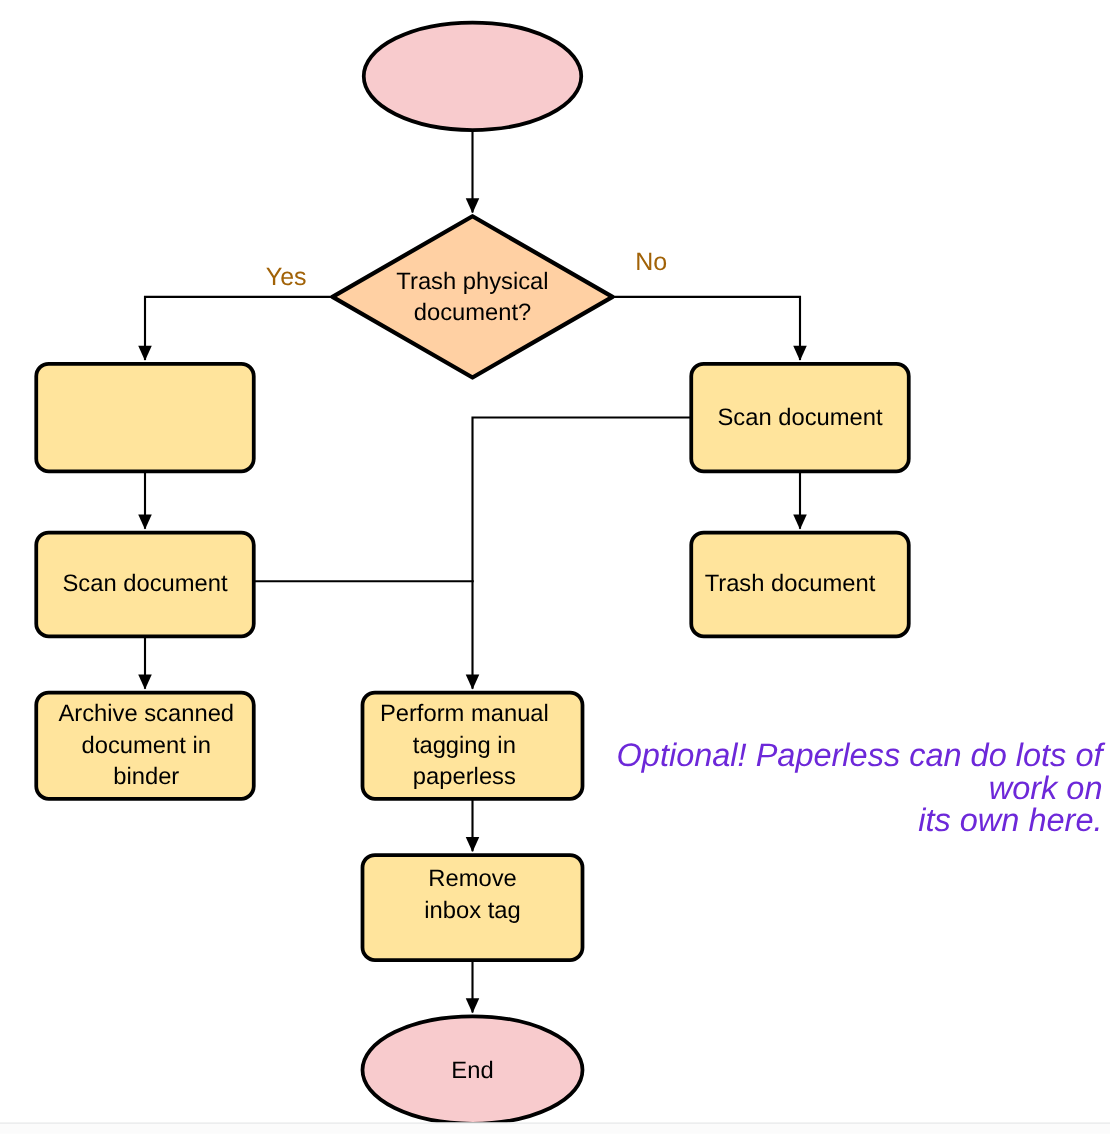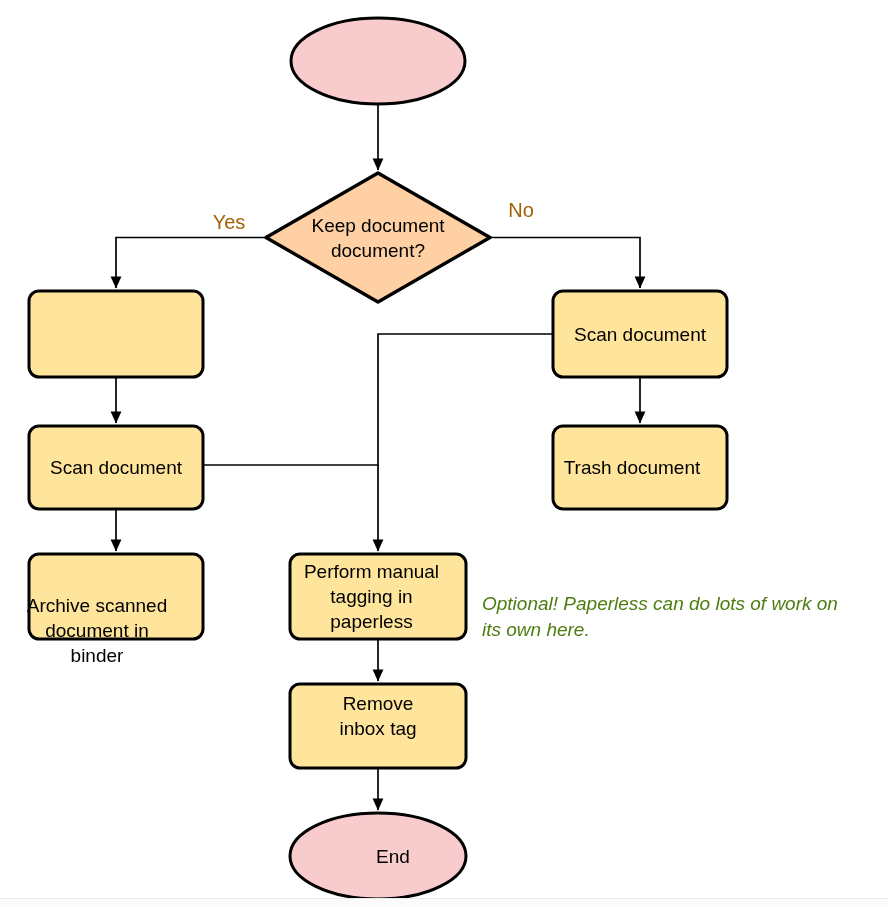--- a/index.html
+++ b/index.html
@@ -36,25 +36,25 @@
     align-items: center;
     justify-content: center;
     font-size: 20px;
     color: #a16207;
   }
   .note {
     position: absolute;
     left: 482px;
     top: 591px;
     width: 400px;
-    font-size: 19px;
+    font-size: 26px;
     line-height: 26px;
     font-style: italic;
-    color: #4d7c0f;
-    text-align: left;
+    color: #6d28d9;
+    text-align: right;
     white-space: pre-line;
   }
   .bottom-strip {
     position: absolute;
     left: 0;
     top: 898px;
     width: 888px;
     height: 9px;
     background: #fbfbfb;
     border-top: 1px solid #e7e9ea;
@@ -100,42 +100,42 @@
       <path d="M204 465 L379 465"></path>
       <path d="M552 334 L378 334 L378 551" marker-end="url(#arrowhead)"></path>
       <path d="M116 510 L116 551" marker-end="url(#arrowhead)"></path>
       <path d="M640 378 L640 423" marker-end="url(#arrowhead)"></path>
       <path d="M378 640 L378 681" marker-end="url(#arrowhead)"></path>
       <path d="M378 769 L378 810" marker-end="url(#arrowhead)"></path>
     </g>
   </svg>
 
 
-  <div class="label" style="left:265px; top:172px; width:226px; height:131px;">Keep document
+  <div class="label" style="left:265px; top:172px; width:226px; height:131px;">Trash physical
 document?</div>
 
 
   <div class="label" style="left:28px;  top:425px; width:176px; height:85px;">Scan document</div>
 
-  <div class="label" style="left:24px;  top:553px; width:146px; height:87px;margin-top:34px;">Archive scanned
+  <div class="label" style="left:44px;  top:553px; width:146px; height:87px;">Archive scanned
 document in
 binder</div>
 
   <div class="label" style="left:552px; top:290px; width:176px; height:88px;">Scan document</div>
 
   <div class="label" style="left:552px; top:425px; width:160px; height:85px;">Trash document</div>
 
   <div class="label" style="left:289px; top:553px; width:165px; height:87px;border-radius:13px;">Perform manual
 tagging in
 paperless</div>
 
   <div class="label" style="left:289px; top:683px; width:178px; height:66px;">Remove
 inbox tag</div>
 
-  <div class="label" style="left:304px; top:812px; width:178px; height:88px;">End</div>
+  <div class="label" style="left:289px; top:812px; width:178px; height:88px;">End</div>
 
   <div class="edge-label" style="left:204px; top:210px; width:50px; height:25px;">Yes</div>
 
   <div class="edge-label" style="left:496px; top:198px; width:50px; height:25px;">No</div>
 
   <div class="note">Optional! Paperless can do lots of work on
 its own here.</div>
 
   <div class="bottom-strip"></div>
 

